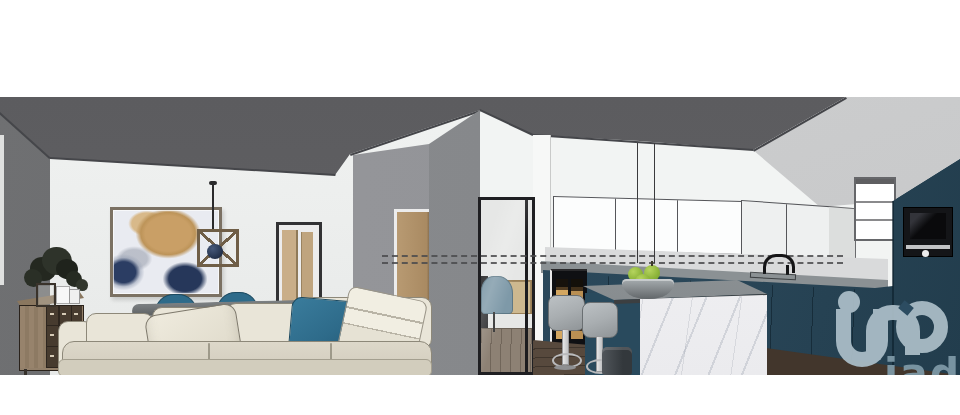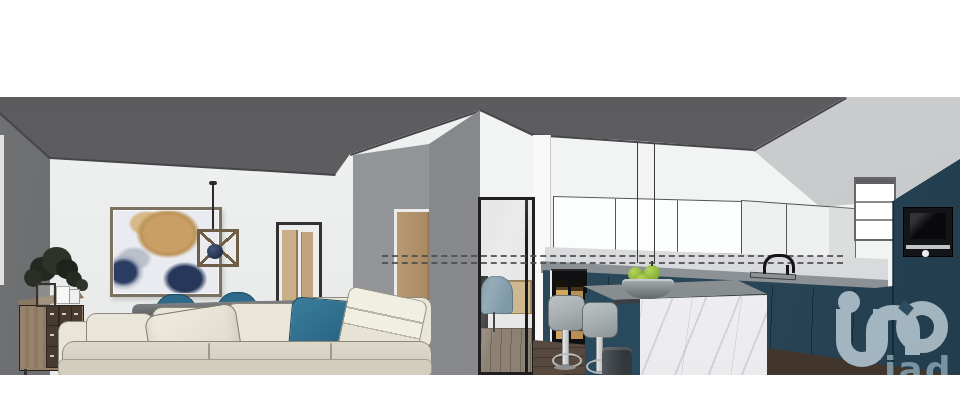--- a/index.html
+++ b/index.html
@@ -204,21 +204,21 @@
   
   #watermark{left:836px;top:194px;width:124px;height:104px;opacity:.95;}
   #wm-dot{left:2px;top:0;width:22px;height:22px;border-radius:50%;background:var(--wm);}
   #wm-u{left:0;top:18px;width:52px;height:58px;box-sizing:border-box;border:15px solid var(--wm);
     border-top:none;border-radius:0 0 26px 26px;}
   #wm-arch{left:30px;top:14px;width:54px;height:50px;box-sizing:border-box;border:15px solid var(--wm);
     border-bottom:none;border-radius:26px 26px 0 0;}
   #wm-ring{left:60px;top:10px;width:52px;height:52px;box-sizing:border-box;border:14px solid var(--wm);
     border-radius:50%;}
   #wm-notch{left:64px;top:12px;width:12px;height:10px;background:var(--cabinet-teal);transform:rotate(40deg);}
-  #wm-text{left:48px;top:58px;font-weight:bold;font-size:36px;letter-spacing:2px;color:var(--wm-text);}
+  #wm-text{left:48px;top:58px;font-weight:bold;font-size:41px;letter-spacing:2px;color:var(--wm-text);}
 </style>
 </head>
 <body>
 
 <div id="page">
  <div id="render">
 
   <div class="s" id="kitchenwall"></div>
   <div class="full" id="leftwall"></div>
   <div class="s" id="leftsliver"></div>

